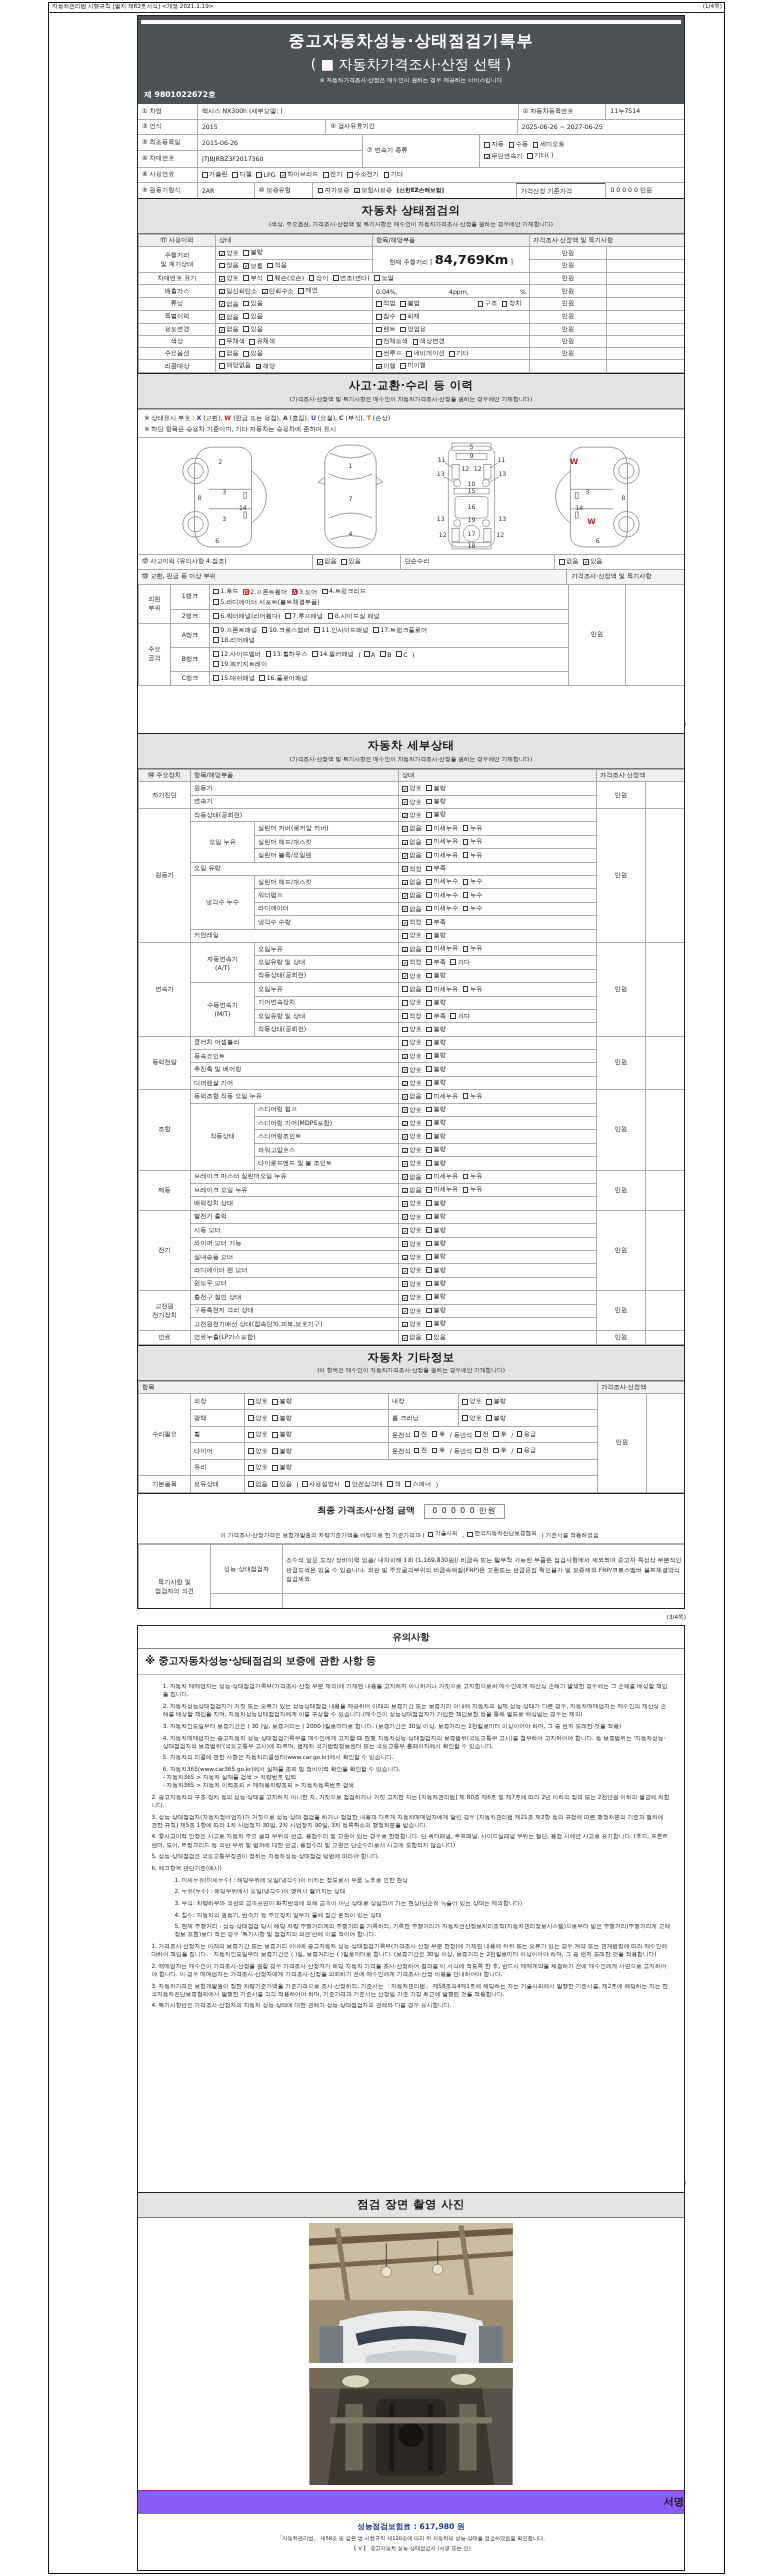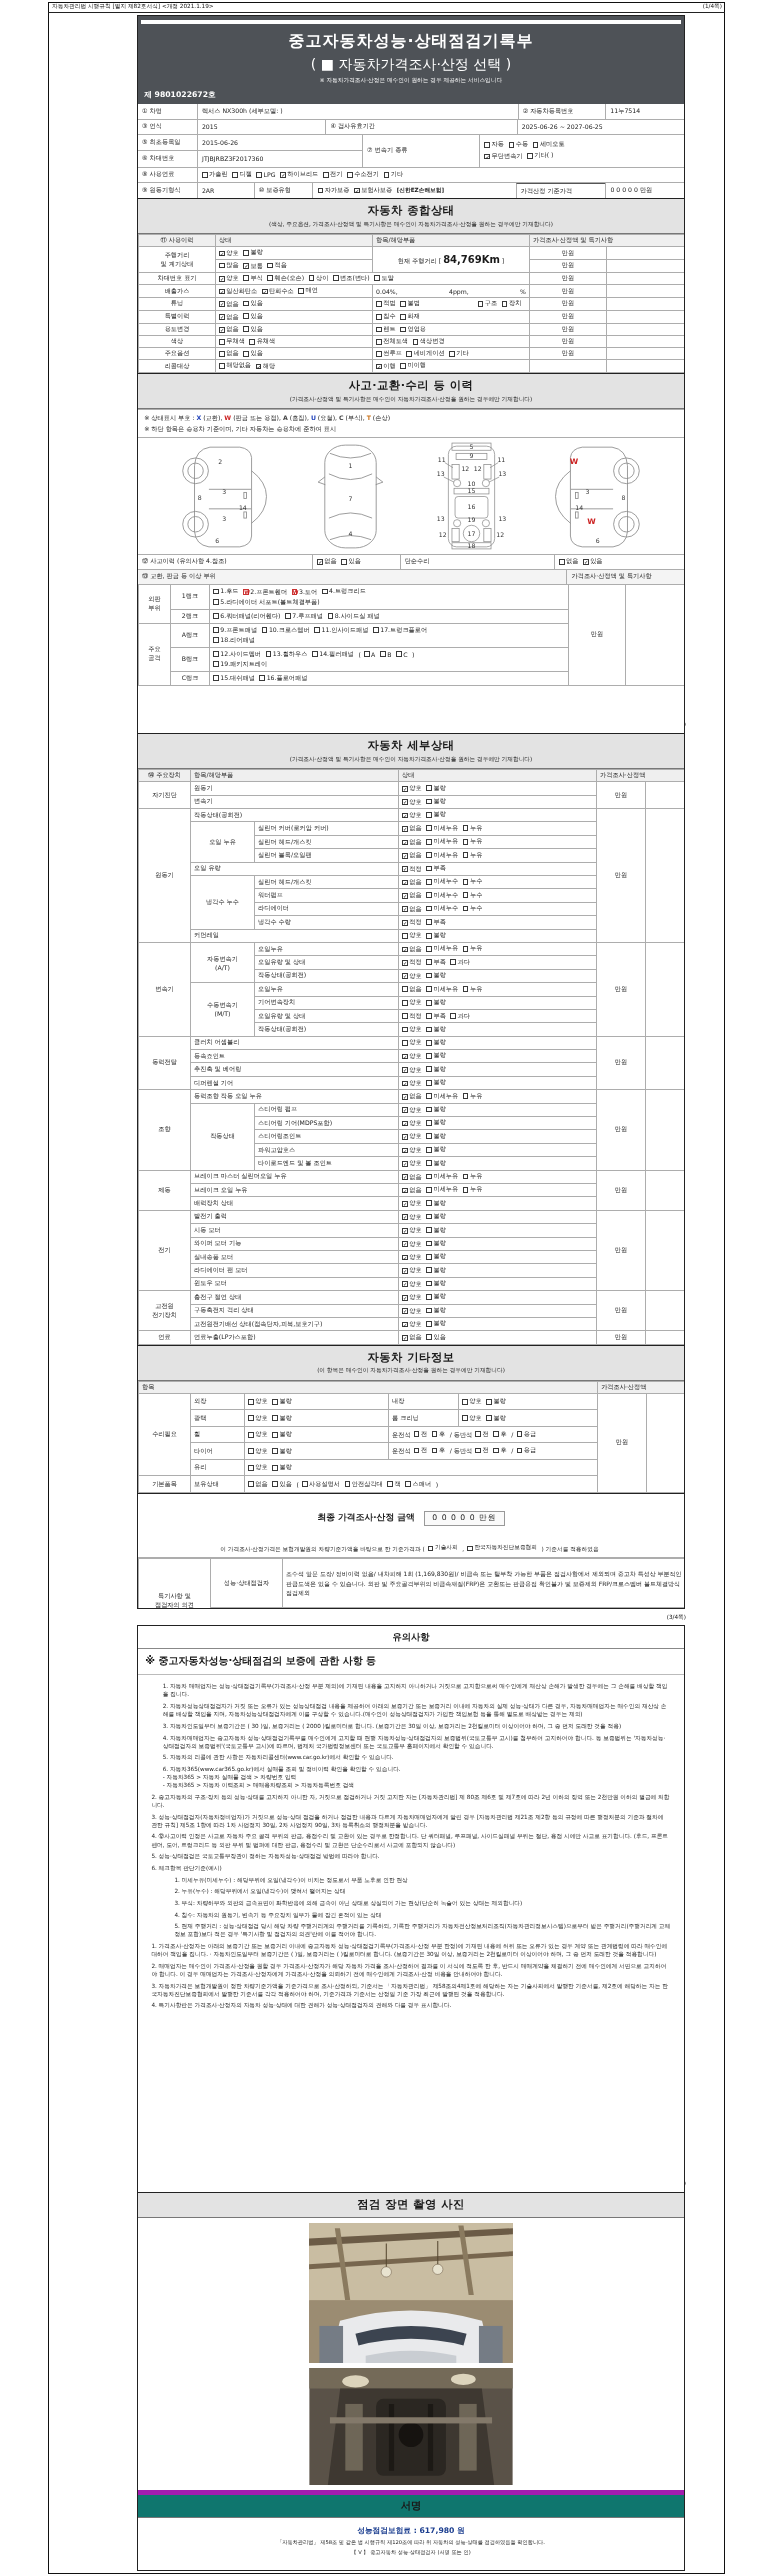--- a/index.html
+++ b/index.html
@@ -47,31 +47,31 @@
 .nbar{text-align:center;font-size:9.3px;font-weight:bold;padding:4.6px 0;border-bottom:0.5px solid #888}
 .nh{font-size:10px;font-weight:bold;padding:5.2px 7.2px;border-bottom:0.5px solid #bbb}
 .nbody{padding:4.1px 13.4px 3.1px 13.4px;font-size:5.7px;line-height:1.42}
 .nitem{margin:3.6px 0;white-space:pre-line}
 .nin{margin-left:11.3px}
 .nin2{margin-left:23px}
 .pbox{width:222px;margin:7.2px auto 4.1px auto;border:0.5px solid #555;text-align:center;font-size:10.3px;font-weight:bold;padding:6.2px 0}
 .pboxwrap{border:0.5px solid #888;margin:5.2px 17.5px 7.2px 17.5px;padding:3.1px 7.2px 6.2px 7.2px}
 .pboxtext{font-size:6px;line-height:1.55;margin-top:4.1px}
 
-.finalrow{display:flex;align-items:center;justify-content:center;gap:9.3px;padding:17px 0;border-top:1px solid #222}
+.finalrow{display:flex;align-items:center;justify-content:center;gap:9.3px;padding:10px 0;border-top:1px solid #222}
 .finallabel{font-size:8.8px;font-weight:bold}
 .finalval{border:0.5px solid #999;background:#fafafa;padding:1.5px 7.2px;font-size:7.7px;letter-spacing:1px}
 .finalnote{font-size:5.7px;text-align:center;padding:1.5px 0 3.1px 0;border-bottom:0.5px solid #adadad}
 
 .photo{display:block;margin:5.2px auto}
 
-.signbar{background:#0f766e;border-top:5px solid #a21caf;border-bottom:0.5px solid #777;text-align:center;font-size:10.3px;font-weight:bold;padding:4.1px 0}
+.signbar{background:#8b5cf6;border-top:1px solid #a21caf;border-bottom:0.5px solid #777;text-align:right;font-size:10.3px;font-weight:bold;padding:4.1px 0}
 .insur{color:#1a3d8f;font-weight:bold;font-size:7.7px;text-align:center;margin-top:7.2px}
 .foot{font-size:5.2px;text-align:center;color:#222;margin-top:3.1px}
-.mileage-big{font-weight:bold;font-size:10px}
+.mileage-big{font-weight:bold;font-size:13px}
 .emis{display:flex;justify-content:space-between;width:100%}
 </style>
 </head>
 <body>
 
 <div class="frame"></div>
 <div class="topbar">
   <span>자동차관리법 시행규칙 [별지 제82호서식] &lt;개정 2021.1.19&gt;</span>
   <span>(1/4쪽)</span>
 </div>
@@ -182,21 +182,21 @@
             <span>보험사보증</span>
           </span>
           <span style="font-weight:bold;font-size:5.7px">[신한EZ손해보험]</span>
         </div>
         <div class="dcell" style="width:90px;border-top:1px solid #555">가격산정 기준가격</div>
         <div class="dcell" style="width:79px">0 0 0 0 0 만원</div>
       </div>
     </div>
 
   <div class="sechead">
-    <div class="t">자동차 종합상태</div>
+    <div class="t">자동차 상태점검의</div>
     <div class="s">(색상, 주요옵션, 가격조사·산정액 및 특기사항은 매수인이 자동차가격조사·산정을 원하는 경우에만 기재합니다)</div>
   </div>
   <table>
     <colgroup>
         <col style="width:77px">
         <col style="width:157px">
         <col style="width:157px">
         <col style="width:77px">
         <col style="width:79px">
       </colgroup>

